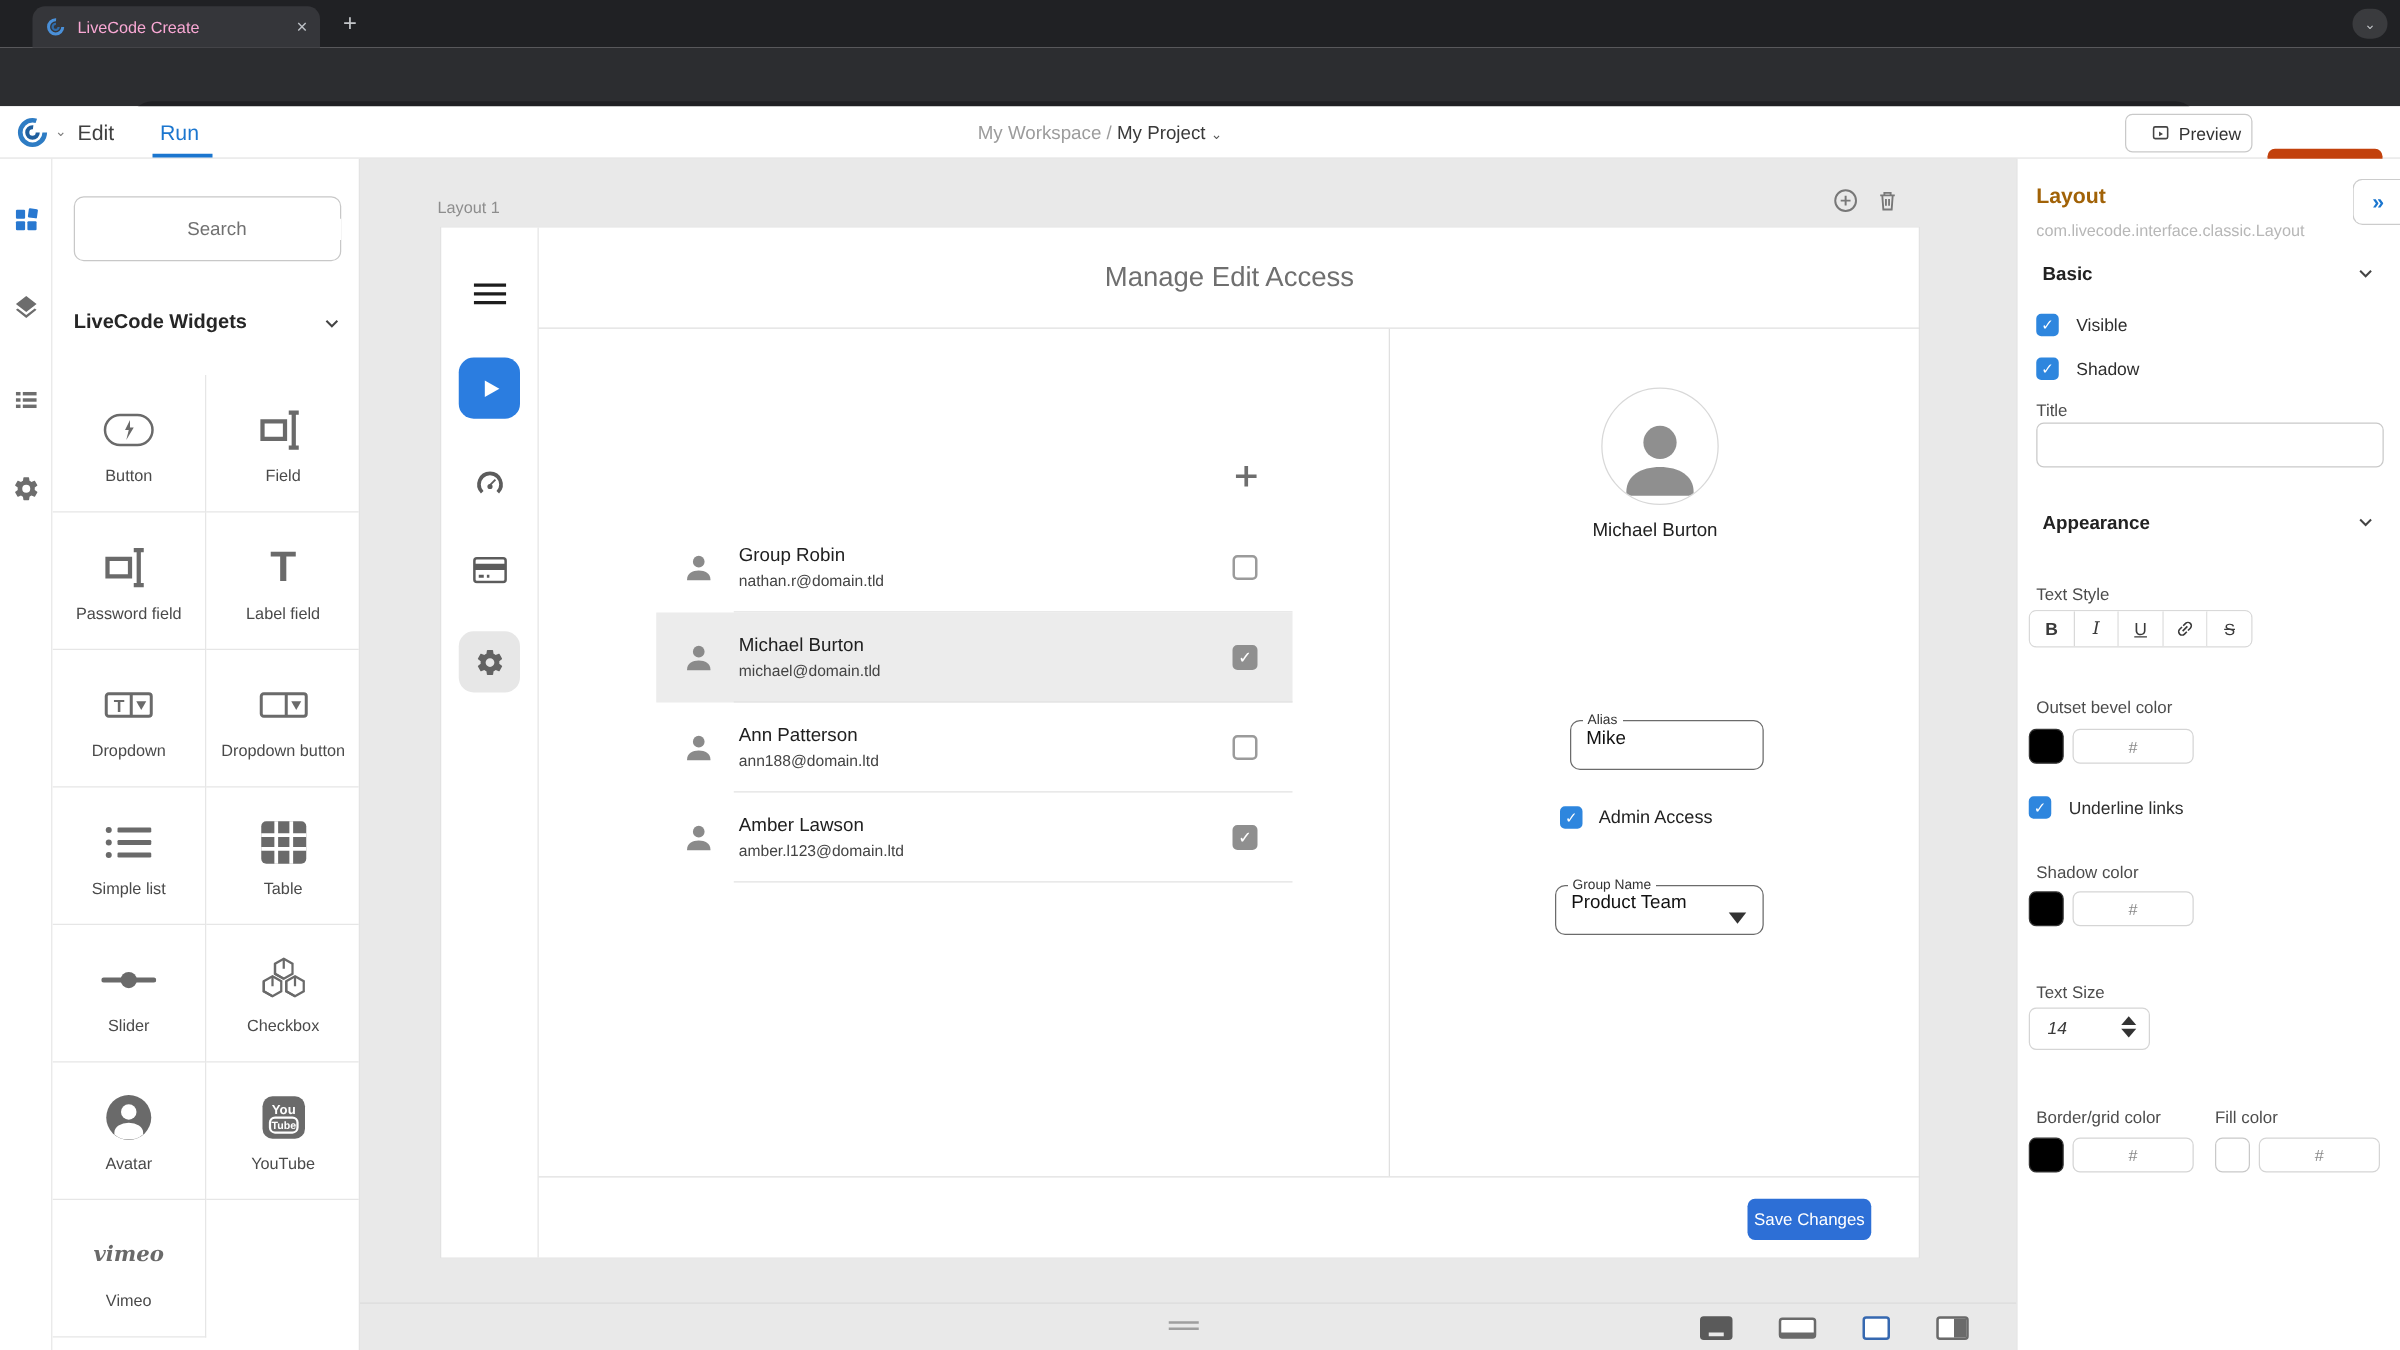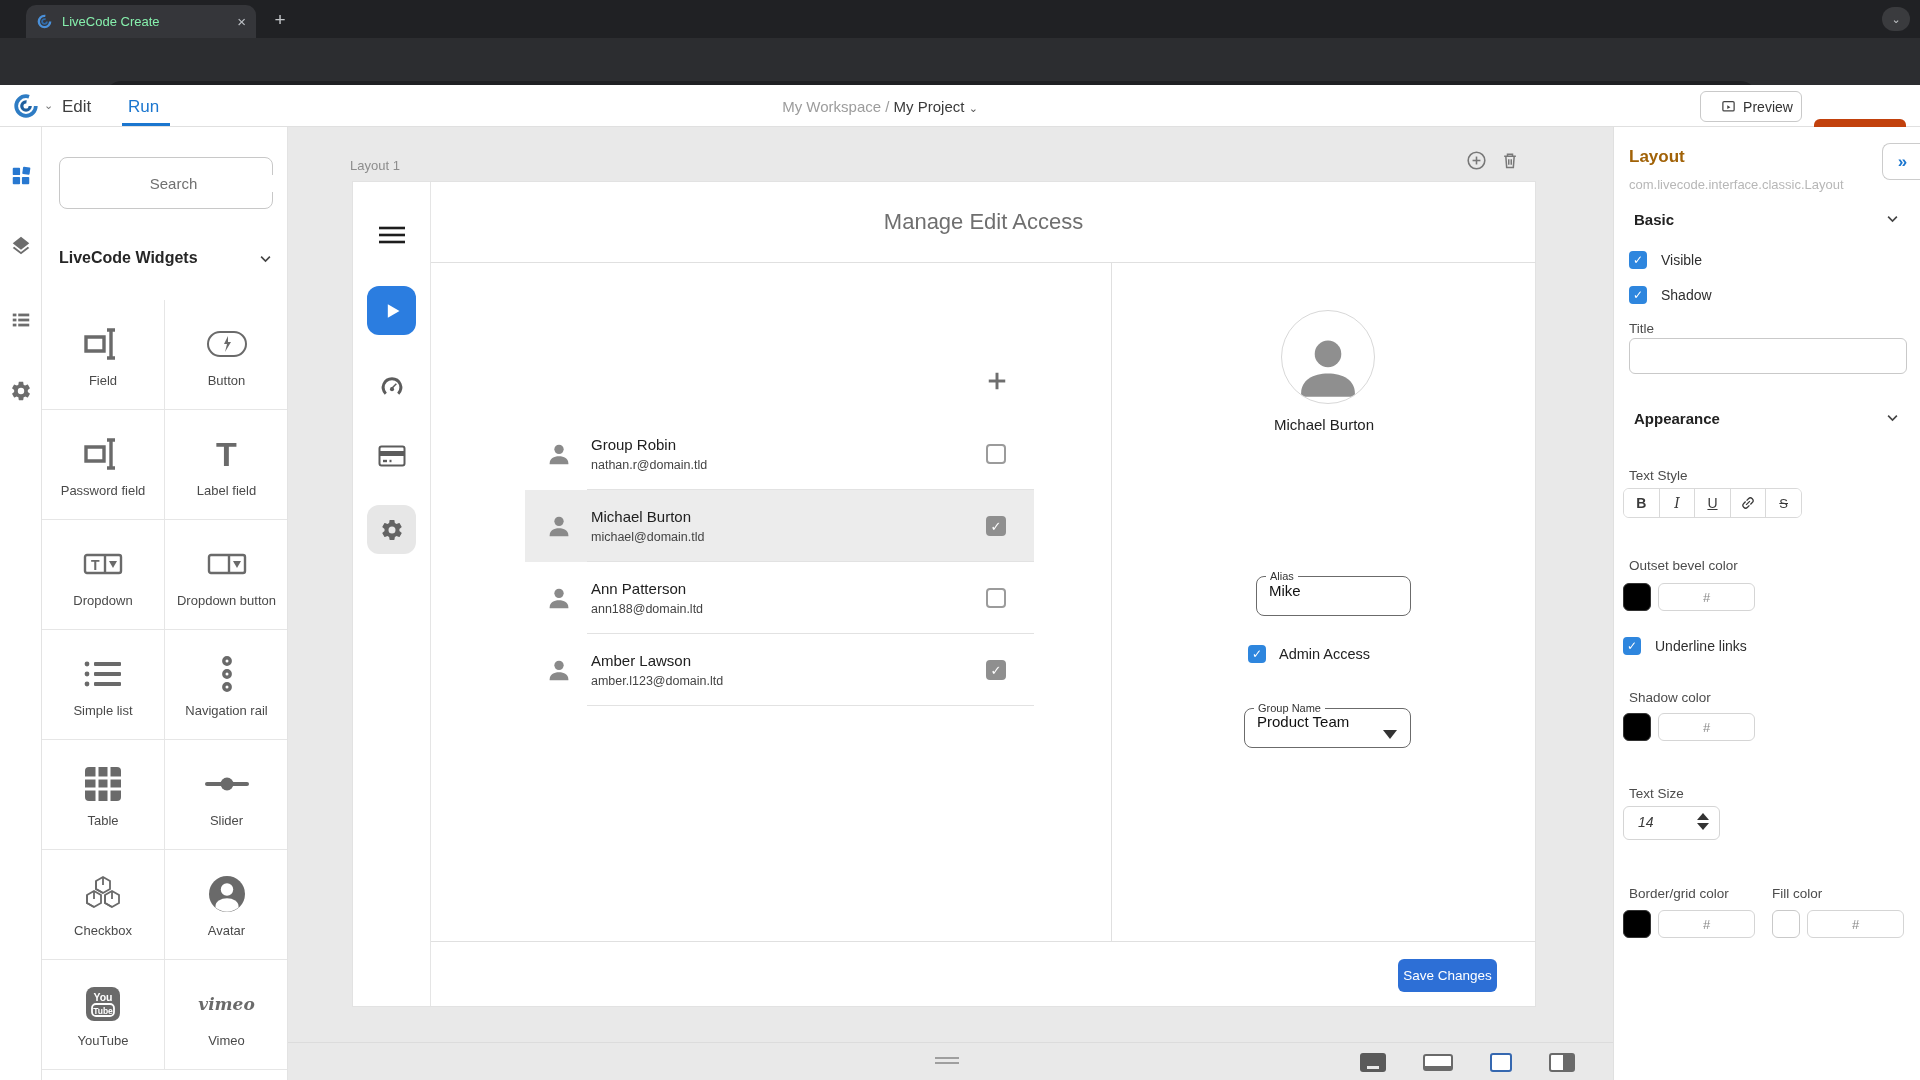--- a/index.html
+++ b/index.html
@@ -4,21 +4,21 @@
 <style>
   * { margin:0; padding:0; box-sizing:border-box; }
   html,body { width:1920px; height:1080px; overflow:hidden; }
   body { font-family:"Liberation Sans","DejaVu Sans",sans-serif; background:#e9e9e9; position:relative; }
   svg { display:block; }
 
   
   .tabstrip { position:absolute; left:0; top:0; width:1920px; height:38px; background:#202124; }
   .tab { position:absolute; left:26px; top:5px; width:230px; height:33px; background:#35363a;
          border-radius:10px 10px 0 0; display:flex; align-items:center; padding:0 10px; gap:9px; }
-  .tab-title { color:#86efac; font-size:13px; flex:1; white-space:nowrap; overflow:hidden; }
+  .tab-title { color:#f9a8d4; font-size:13px; flex:1; white-space:nowrap; overflow:hidden; }
   .tab-close { color:#bdc1c6; font-size:15px; line-height:1; cursor:default; }
   .newtab { position:absolute; left:268px; top:8px; width:24px; height:24px; color:#c3c6c9;
             font-size:19px; display:flex; align-items:center; justify-content:center; }
   .tabchevron { position:absolute; right:10px; top:7px; width:28px; height:24px; border-radius:12px;
                 background:#3a3b3e; color:#c3c6c9; font-size:11px; display:flex; align-items:center; justify-content:center; }
   .toolbar { position:absolute; left:0; top:38px; width:1920px; height:47px; background:#2c2d30; }
   .navbtn { position:absolute; top:49px; width:24px; height:24px; color:#9aa0a6; }
   .omnibox { position:absolute; left:104px; top:43px; width:1654px; height:36px; border-radius:18px;
              background:#1f2023; display:flex; align-items:center; padding:0 14px; }
   .omni-info { color:#9aa0a6; margin-right:10px; }
@@ -336,36 +336,36 @@
     <span class="wsection-caret">
       <svg width="15" height="15" viewBox="0 0 24 24" fill="none" stroke="currentColor" stroke-width="2.6">
           <path d="M5 9l7 7 7-7"></path>
         </svg>
     </span>
   </div>
   <div class="wgrid">
 
     <div class="wtile">
       <span class="wicon">
+        <svg width="42" height="28" viewBox="0 0 42 28" fill="none" stroke="currentColor" stroke-width="2">
+            <rect x="2" y="2" width="38" height="24" rx="12"></rect>
+            <path d="M22 6l-4 8h3l-2 8 6-10h-3z" fill="currentColor" stroke="none"></path>
+          </svg>
+      </span>
+      <span class="wlabel">Button</span>
+    </div>
+
+    <div class="wtile">
+      <span class="wicon">
         <svg width="40" height="36" viewBox="0 0 40 36" fill="none" stroke="currentColor" stroke-width="3.4">
             <path d="M24 4h8M28 4v28M24 32h8"></path>
             <path d="M3 11h18v14H3z"></path>
           </svg>
       </span>
       <span class="wlabel">Field</span>
-    </div>
-
-    <div class="wtile">
-      <span class="wicon">
-        <svg width="42" height="28" viewBox="0 0 42 28" fill="none" stroke="currentColor" stroke-width="2">
-            <rect x="2" y="2" width="38" height="24" rx="12"></rect>
-            <path d="M22 6l-4 8h3l-2 8 6-10h-3z" fill="currentColor" stroke="none"></path>
-          </svg>
-      </span>
-      <span class="wlabel">Button</span>
     </div>
 
     <div class="wtile">
       <span class="wicon">
         <svg width="40" height="36" viewBox="0 0 40 36" fill="none" stroke="currentColor" stroke-width="3.4">
             <path d="M24 4h8M28 4v28M24 32h8"></path>
             <path d="M3 11h18v14H3z"></path>
           </svg>
       </span>
       <span class="wlabel">Password field</span>
@@ -408,30 +408,20 @@
             <rect x="11" y="3" width="27" height="4" rx="1"></rect>
             <circle cx="4" cy="15" r="2.4"></circle>
             <rect x="11" y="13" width="27" height="4" rx="1"></rect>
             <circle cx="4" cy="25" r="2.4"></circle>
             <rect x="11" y="23" width="27" height="4" rx="1"></rect>
           </svg>
       </span>
       <span class="wlabel">Simple list</span>
     </div>
 
-    <div class="wtile">
-      <span class="wicon">
-        <svg width="14" height="36" viewBox="0 0 14 36" fill="none" stroke="currentColor" stroke-width="3.4">
-            <circle cx="7" cy="5" r="3.2"></circle>
-            <circle cx="7" cy="18" r="3.2"></circle>
-            <circle cx="7" cy="31" r="3.2"></circle>
-          </svg>
-      </span>
-      <span class="wlabel">Navigation rail</span>
-    </div>
 
     <div class="wtile">
       <span class="wicon">
         <svg width="38" height="36" viewBox="0 0 38 36">
             <rect x="1" y="1" width="36" height="34" rx="4" fill="currentColor"></rect>
             <g stroke="#fff" stroke-width="3">
               <line x1="13" y1="1" x2="13" y2="35"></line>
               <line x1="25" y1="1" x2="25" y2="35"></line>
               <line x1="1" y1="12" x2="37" y2="12"></line>
               <line x1="1" y1="23" x2="37" y2="23"></line>

